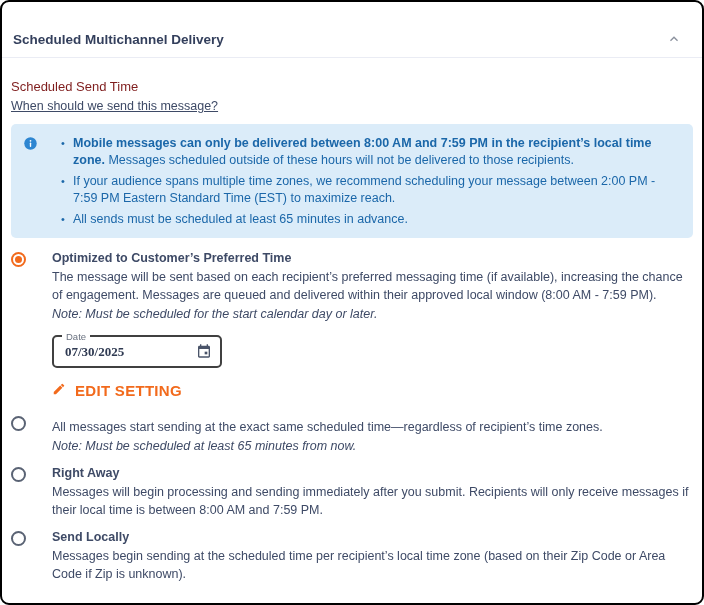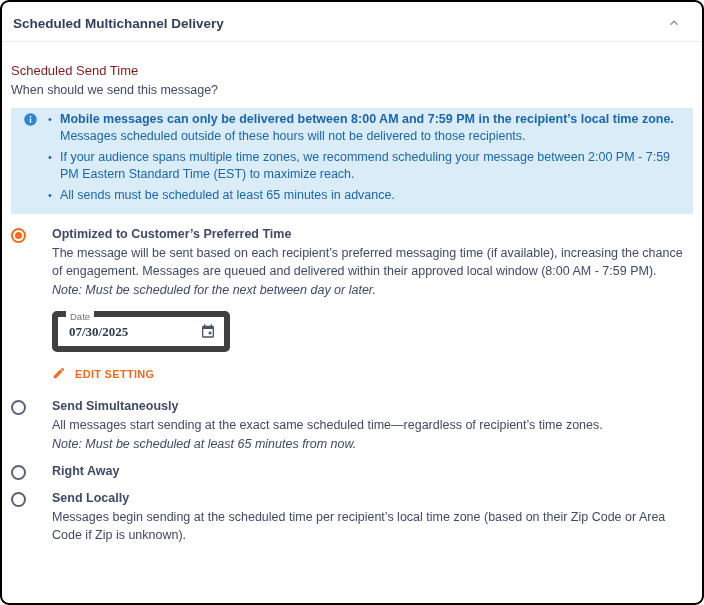--- a/index.html
+++ b/index.html
@@ -4,33 +4,33 @@
 <style>
   html,body{margin:0;padding:0;background:#fff;}
   .frame{
     width:704px;height:605px;box-sizing:border-box;
     border:2px solid #000;border-radius:9px;background:#fff;
     padding:0 9px;overflow:hidden;
     font-family:"Liberation Sans",sans-serif;color:#3E4A66;
   }
   
   .panel-header{
-    margin:0 -9px;padding:13px 20px 10px 11px;
+    margin:16px -9px;padding:13px 20px 10px 11px;
     border-bottom:1px solid #EAECF4;
     display:flex;justify-content:space-between;align-items:center;
   }
   .panel-title{font-size:13.5px;font-weight:bold;color:#333F5C;}
   .collapse-btn{background:none;border:none;padding:0;cursor:pointer;line-height:0;color:#8C929E;}
   
   .section-title{margin-top:21px;font-size:13px;font-weight:normal;color:#7f1d1d;}
-  .section-subtitle{margin-top:5px;font-size:12.5px;}
+  .section-subtitle{margin-top:5px;font-size:12.5px;text-decoration:underline;}
   
   .info-banner{
-    margin-top:11px;background:#DBECF9;border-radius:0;
-    padding:3px 14px 10px 12px;display:flex;gap:9px;
+    margin-top:11px;background:#DBECF9;border-radius:5px;
+    padding:11px 14px 10px 12px;display:flex;gap:22px;
     color:#1B67A9;font-size:12.5px;line-height:17px;
   }
   .info-icon{flex-shrink:0;margin-top:1px;}
   .info-banner ul{margin:0;padding:0;list-style:none;}
   .info-banner li{position:relative;padding-left:13px;margin-bottom:4px;}
   .info-banner li:last-child{margin-bottom:0;}
   .info-banner li::before{content:"•";position:absolute;left:1px;top:0;font-size:11px;}
   
   .options{margin-top:13px;}
   .option{display:flex;gap:26px;margin-bottom:11px;}
@@ -41,39 +41,39 @@
   }
   .radio.selected{border-color:#F26A1C;}
   .radio.selected::after{content:"";position:absolute;inset:2px;border-radius:50%;background:#F26A1C;}
   .option-body{flex:1;min-width:0;}
   .option-label{font-size:12.5px;font-weight:bold;cursor:pointer;}
   .option-desc{font-size:12.5px;line-height:18px;margin-top:3px;}
   .option-note{font-size:12.5px;line-height:18px;font-style:italic;margin-top:1px;}
   
   .date-field{
     margin-top:12px;position:relative;width:166px;height:29px;
-    border:6px solid #404040;border-radius:5px;background:#fff;
+    border:2px solid #404040;border-radius:5px;background:#fff;
   }
   .date-label{
     position:absolute;top:-6px;left:8px;background:#fff;padding:0 4px;
     font-size:9.5px;color:#6A7280;
   }
   .date-input{
     border:none;outline:none;background:transparent;
     font-family:Liberation Serif, serif;font-weight:bold;font-size:13px;color:#2F3A52;
     width:105px;height:100%;padding:0 0 0 11px;
   }
   .calendar-btn{
     position:absolute;right:8px;top:6px;background:none;border:none;padding:0;
     cursor:pointer;line-height:0;color:#4A5469;
   }
   .approx-text{font-size:11px;line-height:15.5px;margin-top:11px;}
   .edit-setting{
     margin-top:14px;display:inline-flex;align-items:center;gap:9px;
-    color:#F26A1C;font-size:11px;font-weight:bold;letter-spacing:.3px;cursor:pointer;
+    color:#F26A1C;font-size:15px;font-weight:bold;letter-spacing:.3px;cursor:pointer;
     background:none;border:none;padding:0;font-family:"Liberation Sans",sans-serif;
   }
   .first-option{margin-bottom:15px;}
   b{font-weight:bold;}
 </style>
 </head>
 <body>
 
 <div class="frame">
 
@@ -106,21 +106,21 @@
     </ul>
   </div>
 
   <div class="options">
 
     <div class="option first-option">
       <span class="radio selected"></span>
       <div class="option-body">
         <div class="option-label">Optimized to Customer’s Preferred Time</div>
         <div class="option-desc">The message will be sent based on each recipient’s preferred messaging time (if available), increasing the chance of engagement. Messages are queued and delivered within their approved local window (8:00 AM - 7:59 PM).</div>
-        <div class="option-note">Note: Must be scheduled for the next between day or later.</div>
+        <div class="option-note">Note: Must be scheduled for the start calendar day or later.</div>
 
         <div class="date-field">
           <span class="date-label">Date</span>
           <input class="date-input" type="text" value="07/30/2025" style="">
           <button class="calendar-btn">
             <svg width="16" height="16" viewBox="0 0 24 24">
               <path d="M19 4h-1V2h-2v2H8V2H6v2H5c-1.1 0-2 .9-2 2v14c0 1.1.9 2 2 2h14c1.1 0 2-.9 2-2V6c0-1.1-.9-2-2-2zm0 16H5V9h14v11z" fill="currentColor"></path>
               <rect x="13" y="13" width="4" height="4" fill="currentColor"></rect>
             </svg>
           </button>
@@ -134,30 +134,30 @@
               </svg>
           </span>
           <span>EDIT SETTING</span>
         </button>
       </div>
     </div>
 
     <div class="option">
       <span class="radio"></span>
       <div class="option-body">
-        <div class="option-label">Send Simultaneously</div>
         <div class="option-desc">All messages start sending at the exact same scheduled time—regardless of recipient’s time zones.</div>
         <div class="option-note">Note: Must be scheduled at least 65 minutes from now.</div>
       </div>
     </div>
 
     <div class="option">
       <span class="radio"></span>
       <div class="option-body">
         <div class="option-label">Right Away</div>
+        <div class="option-desc">Messages will begin processing and sending immediately after you submit. Recipients will only receive messages if their local time is between 8:00 AM and 7:59 PM.</div>
       </div>
     </div>
 
     <div class="option">
       <span class="radio"></span>
       <div class="option-body">
         <div class="option-label">Send Locally</div>
         <div class="option-desc">Messages begin sending at the scheduled time per recipient’s local time zone (based on their Zip Code or Area Code if Zip is unknown).</div>
 
       </div>

